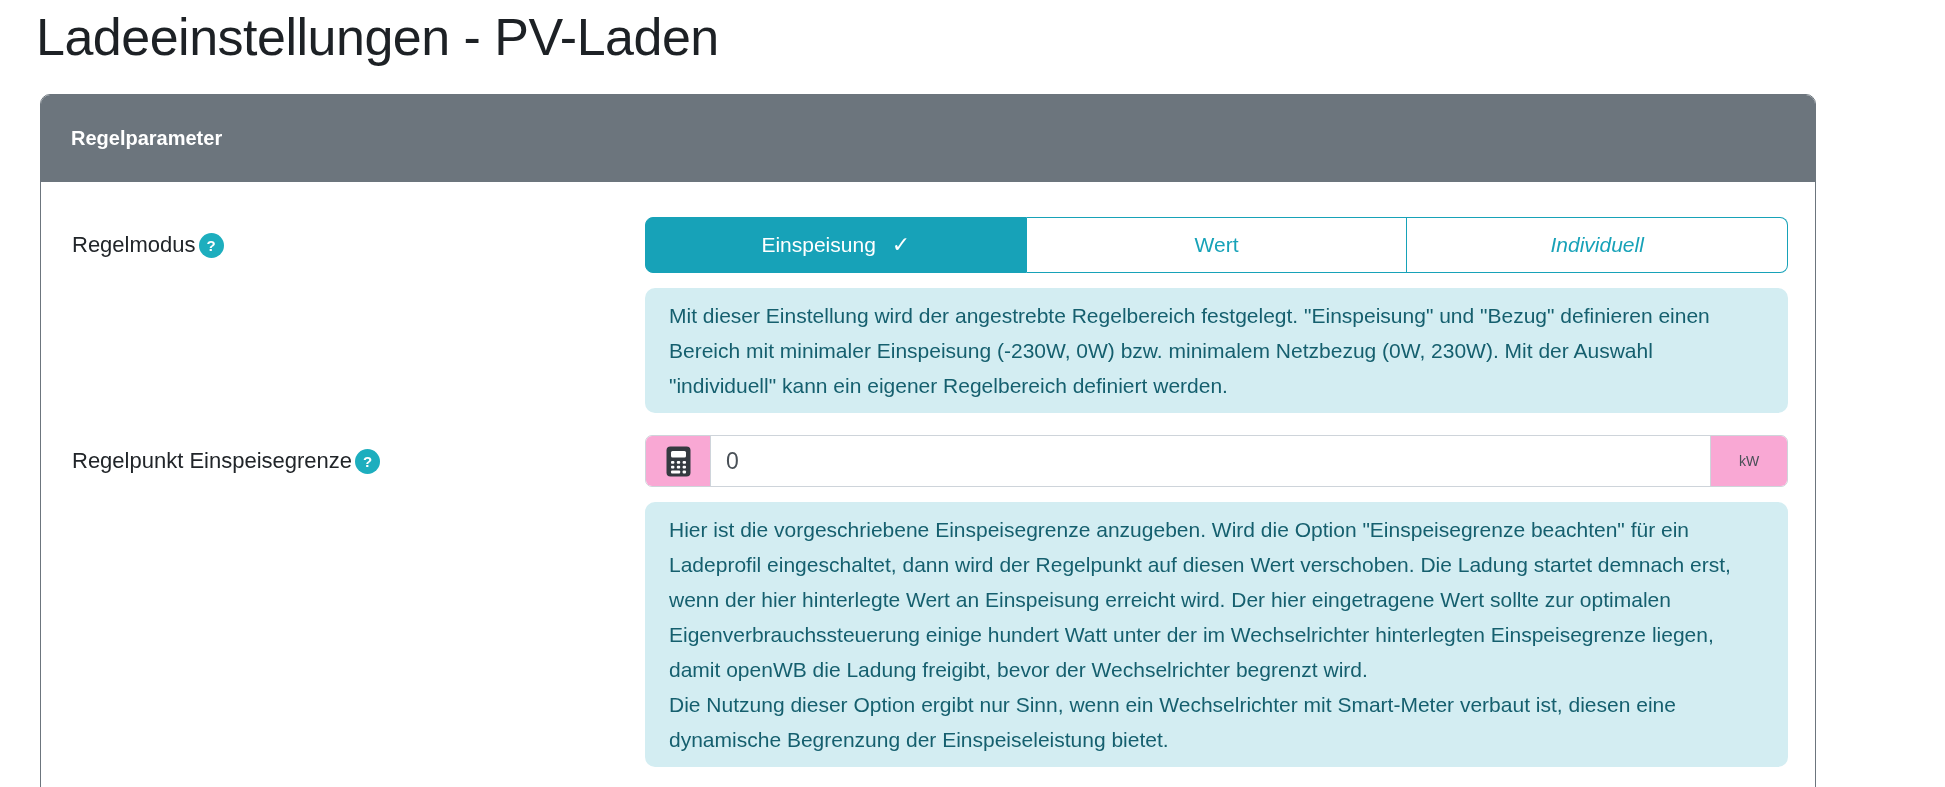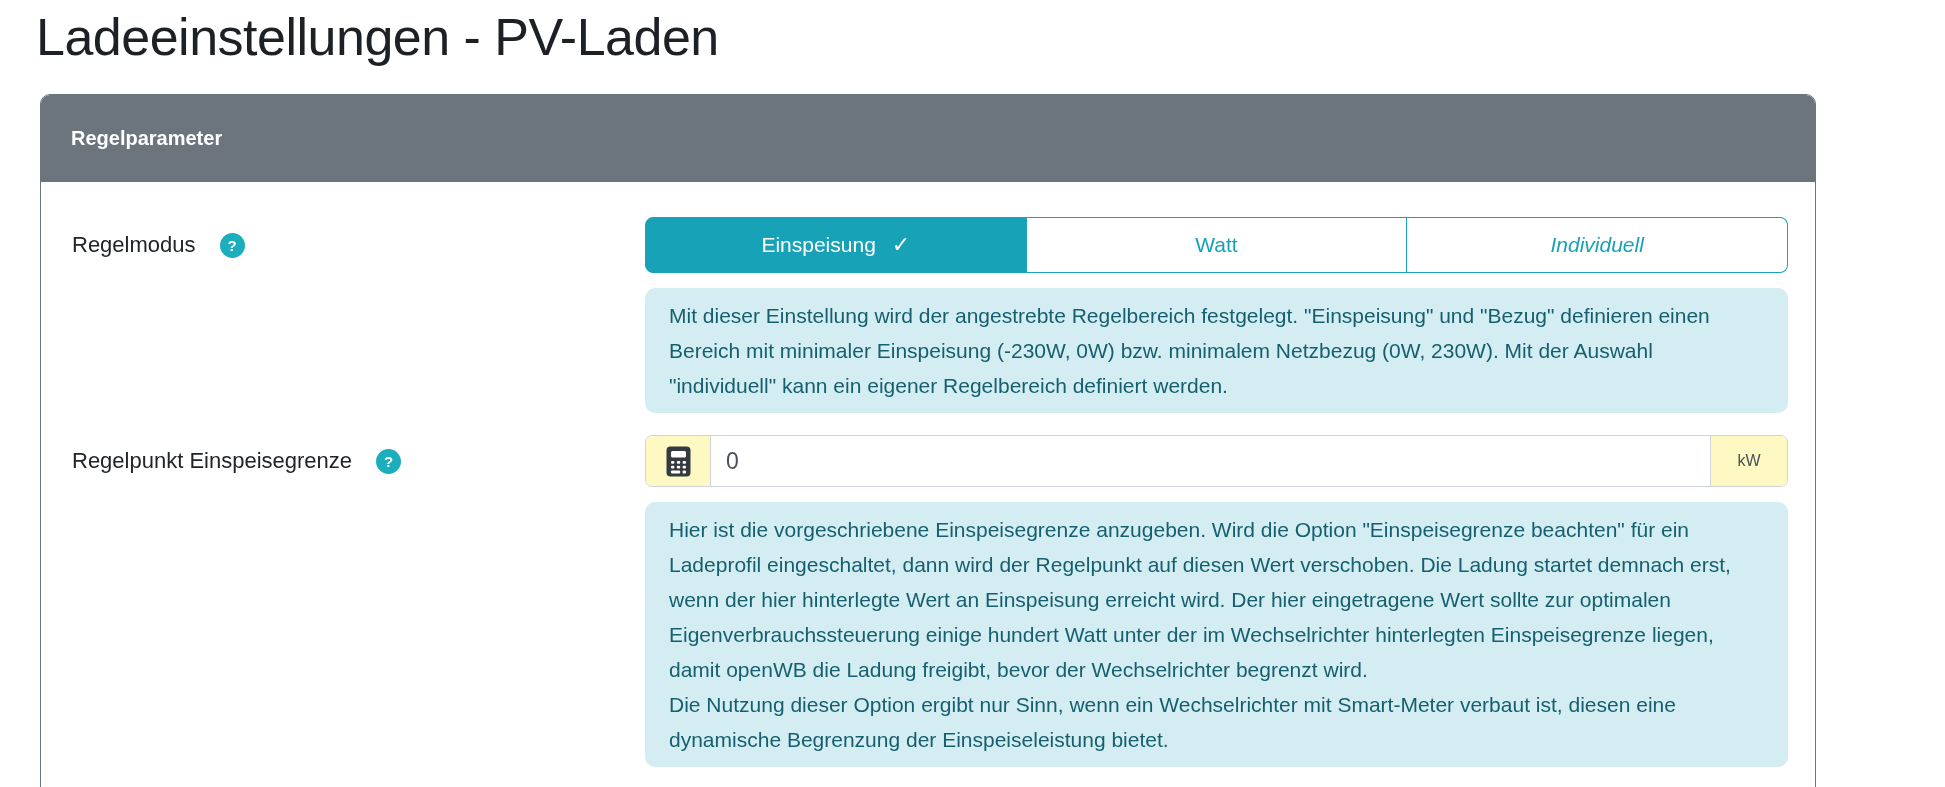--- a/index.html
+++ b/index.html
@@ -45,21 +45,21 @@
   .form-row { display: flex; }
   .form-row + .form-row { margin-top: 22px; }
   .label-col {
     width: 573px;
     flex: 0 0 573px;
     box-sizing: border-box;
   }
   .label-line {
     display: flex;
     align-items: center;
-    gap: 24px;
+    gap: 3px;
     font-size: 22px;
     color: #212529;
   }
   .label-line.h56 { height: 56px; }
   .label-line.h52 { height: 52px; }
   .help-icon {
     width: 25px;
     height: 25px;
     border-radius: 50%;
     background: #1daebe;
@@ -117,26 +117,26 @@
     display: flex;
     height: 52px;
     width: 100%;
     border: 1px solid #ced4da;
     border-radius: 7px;
     box-sizing: border-box;
     overflow: hidden;
     background: #ffffff;
   }
   .input-addon {
-    background: #fef9c3;
+    background: #f9a8d4;
     display: flex;
     align-items: center;
     justify-content: center;
     color: #495057;
-    font-size: 16px;
+    font-size: 14px;
     flex: none;
   }
   .addon-left  { width: 64px; border-right: 1px solid #ced4da; }
   .addon-right { width: 76px; border-left: 1px solid #ced4da; }
   .text-input {
     flex: 1 1 auto;
     min-width: 0;
     border: none;
     outline: none;
     font-family: "Liberation Sans", sans-serif;
@@ -164,21 +164,21 @@
           <span class="help-icon">?</span>
         </div>
       </div>
       <div class="control-col">
         <div class="btn-group">
           <button type="button" class="seg-btn selected">
             <span>Einspeisung</span>
             <span class="check">✓</span>
           </button>
           <button type="button" class="seg-btn">
-            <span>Watt</span>
+            <span>Wert</span>
           </button>
           <button type="button" class="seg-btn">
             <span>Individuell</span>
           </button>
         </div>
         <div class="info-box">
           <span>Mit dieser Einstellung wird der angestrebte Regelbereich festgelegt. "Einspeisung" und "Bezug" definieren einen Bereich mit minimaler Einspeisung (-230W, 0W) bzw. minimalem Netzbezug (0W, 230W). Mit der Auswahl "individuell" kann ein eigener Regelbereich definiert werden.</span>
         </div>
       </div>
     </div>

